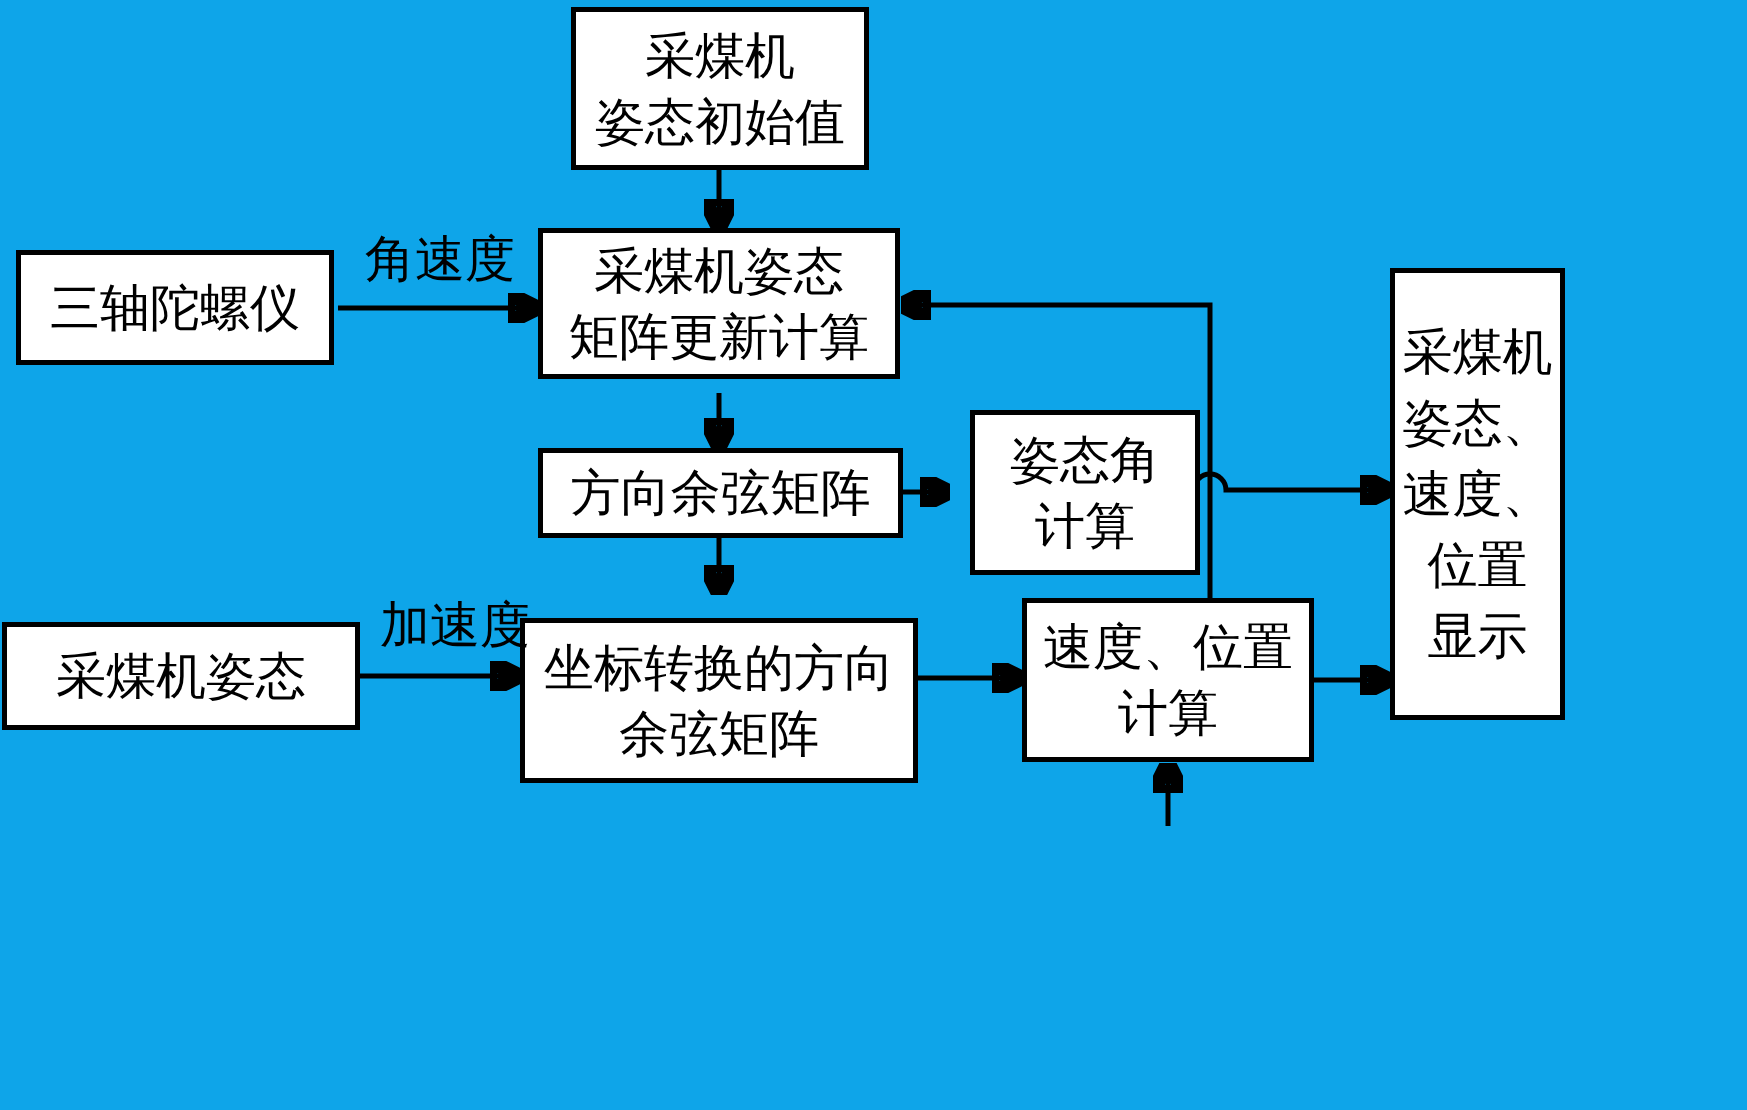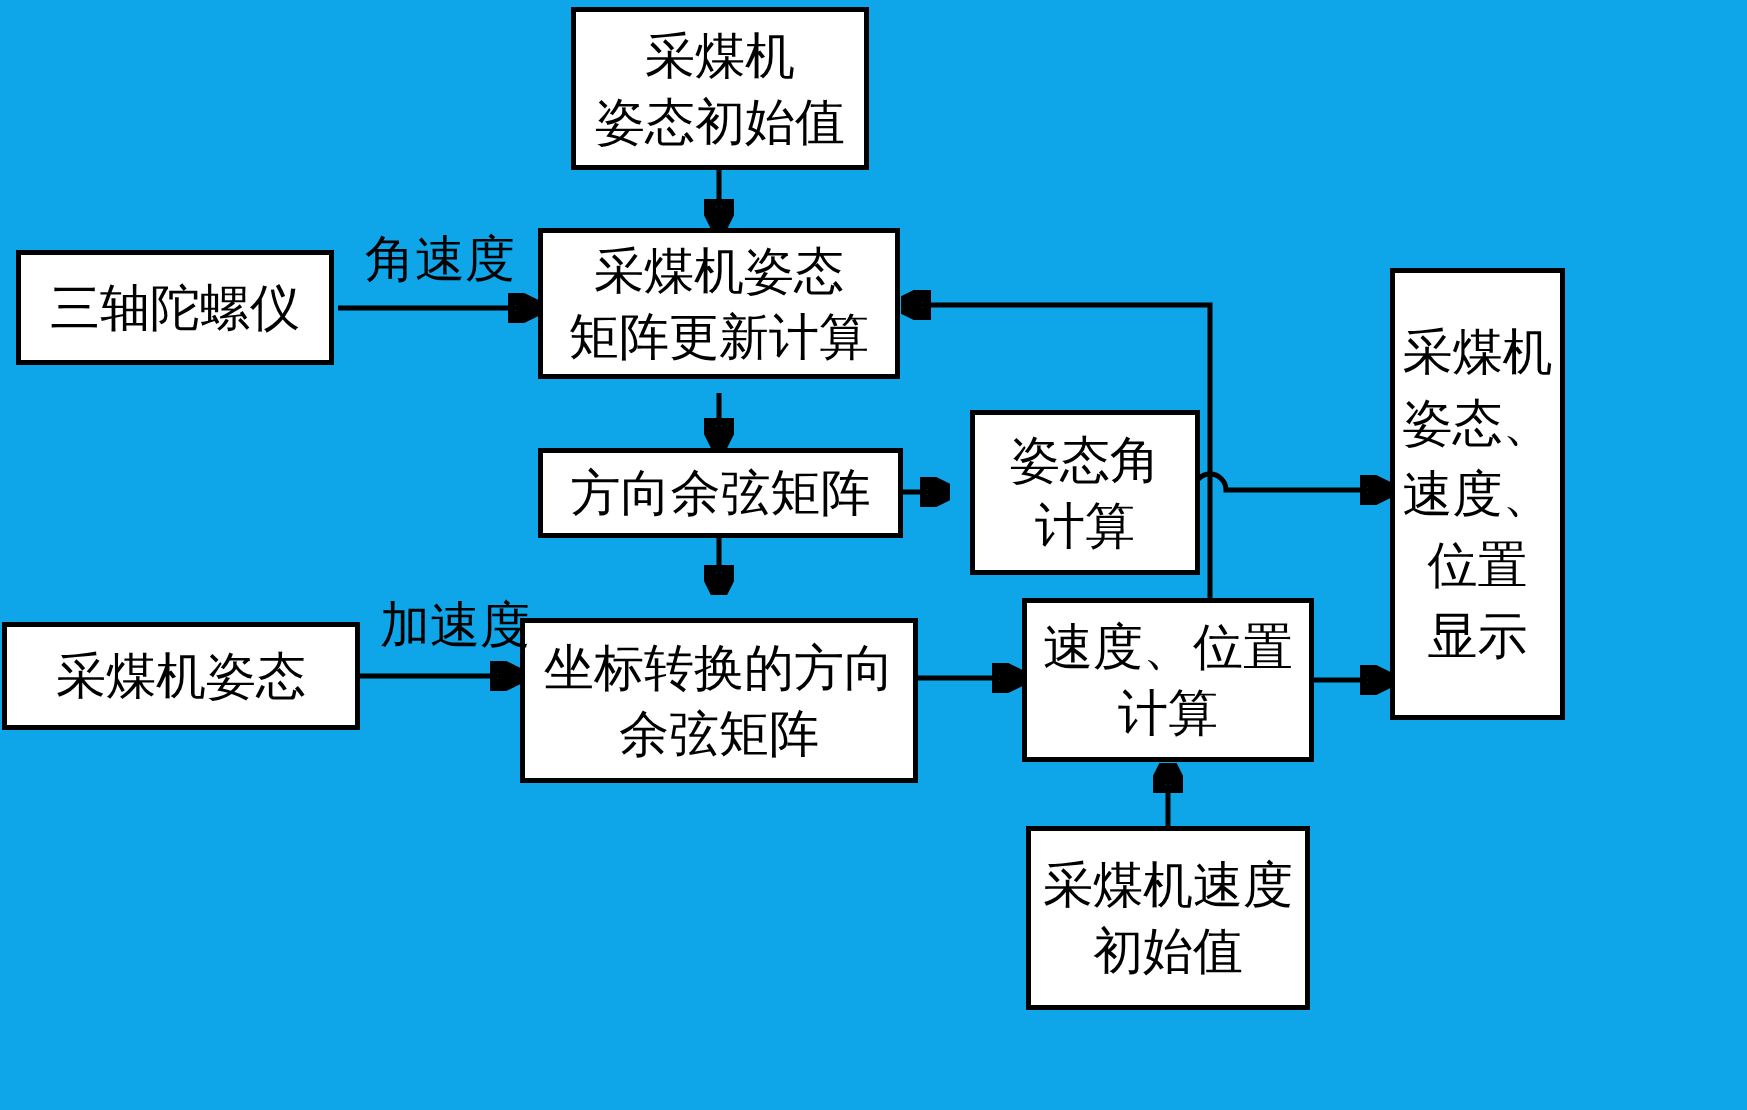--- a/index.html
+++ b/index.html
@@ -86,22 +86,20 @@
 计算</div>
 
   <div class="node" style="left:2px; top:622px; width:358px; height:108px;">采煤机姿态</div>
 
   <div class="node" style="left:520px; top:595px; width:398px; height:165px;margin-top:23px;">坐标转换的方向
 余弦矩阵</div>
 
   <div class="node" style="left:1022px; top:598px; width:292px; height:164px;">速度、位置
 计算</div>
 
-  <div class="node" style="left:1026px; top:826px; width:284px; height:184px;">采煤机速度
-初始值</div>
 
   <div class="node" style="left:1390px; top:268px; width:175px; height:452px; line-height:1.42;">采煤机
 姿态、
 速度、
 位置
 显示</div>
 
   <div class="edge-label" style="left:365px; top:234px;">角速度</div>
 
   <div class="edge-label" style="left:368px; top:600px;margin-left:12px;">加速度</div>

